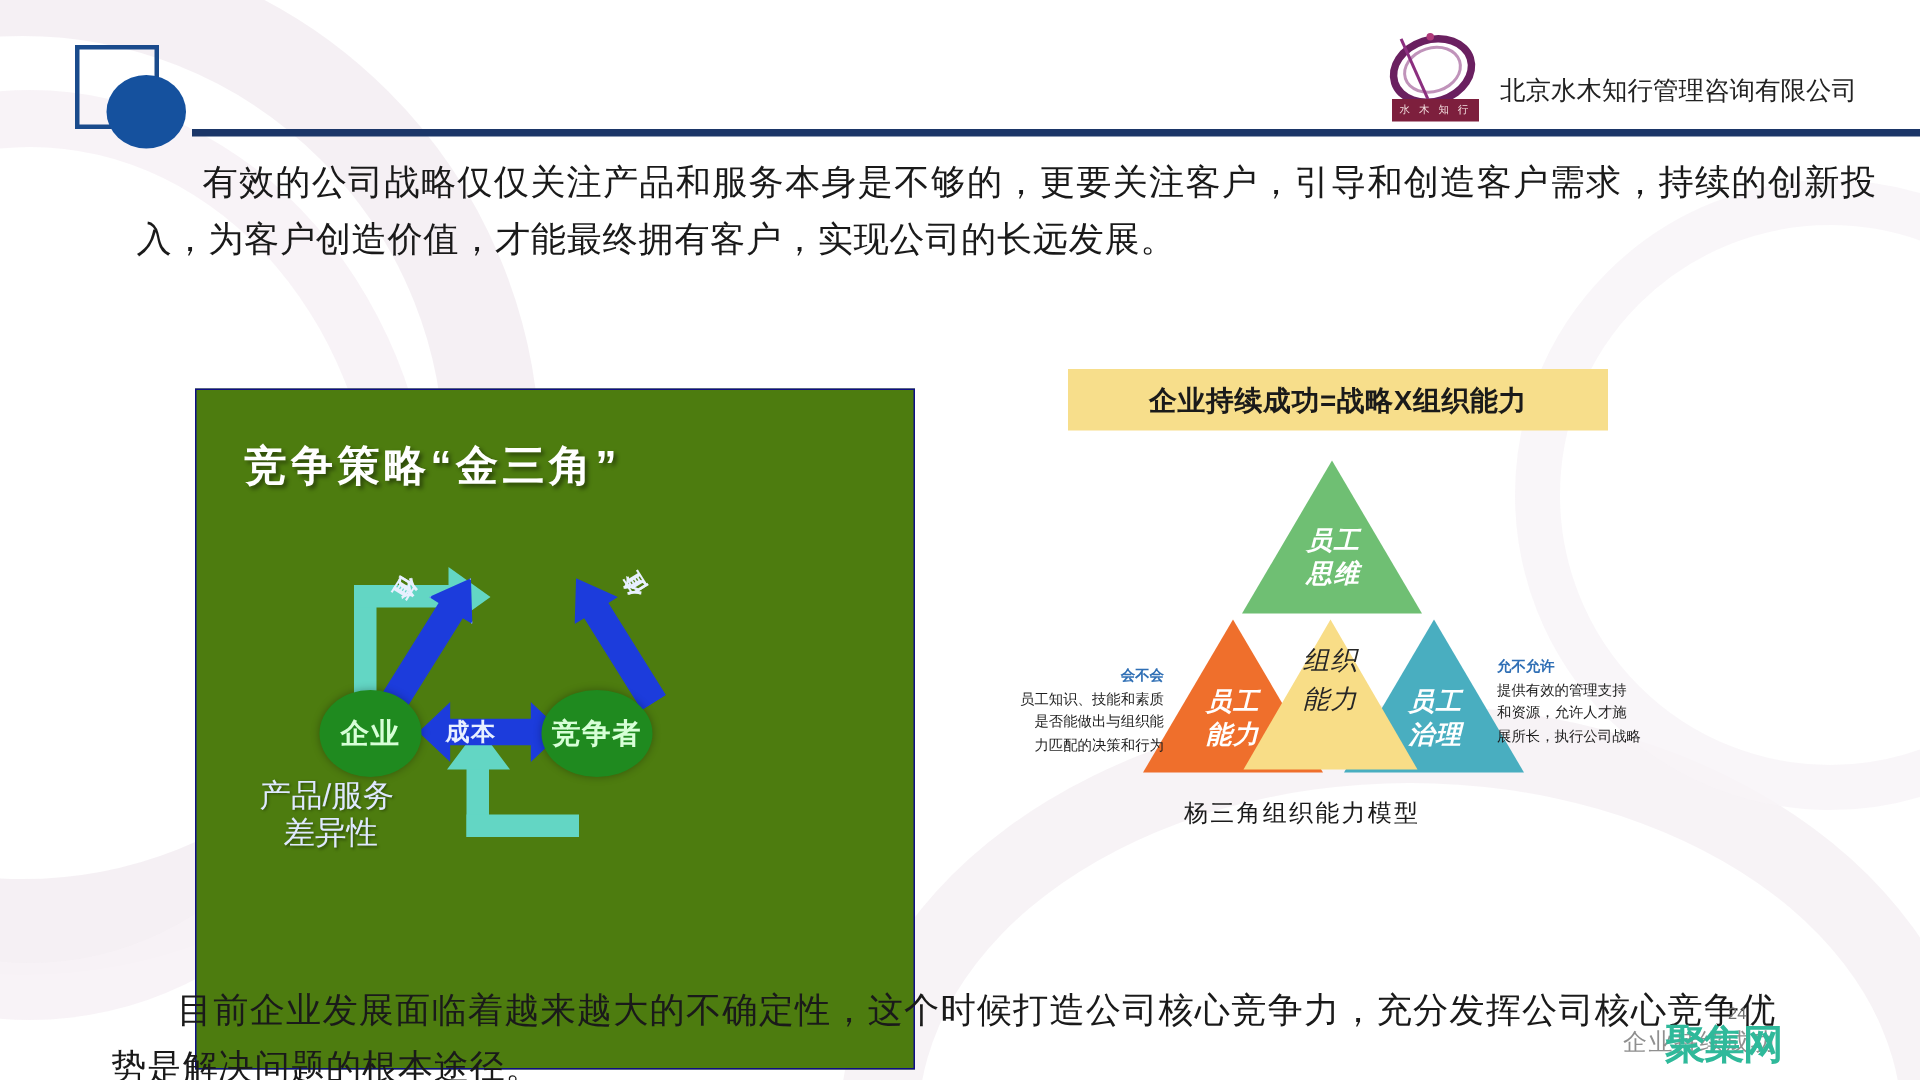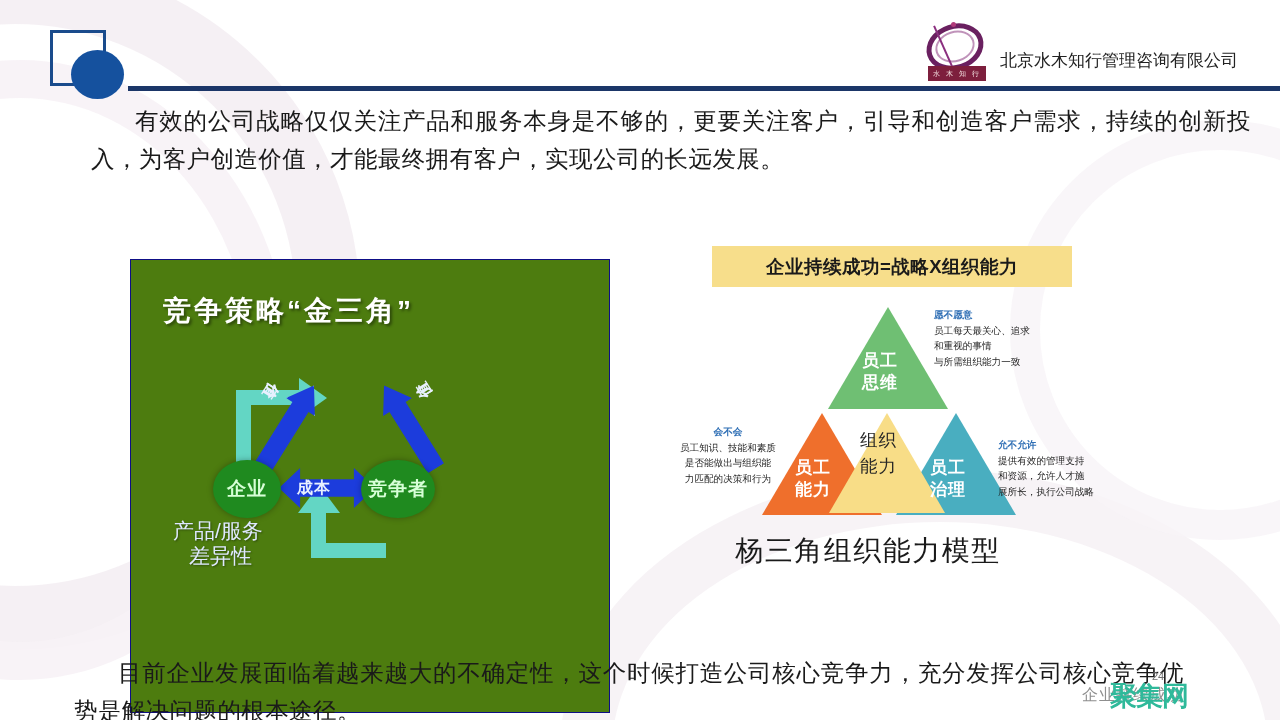--- a/index.html
+++ b/index.html
@@ -337,23 +337,24 @@
     border-left: 58px solid transparent;
     border-right: 58px solid transparent;
     border-bottom: 100px solid #f8dd87;
   }
   .tri-label {
     position: absolute;
     color: #ffffff;
     font-size: 17px;
     font-weight: bold;
     line-height: 22px;
-    text-align: left;
+    text-align: center;
     letter-spacing: 1px;
     z-index: 5;
+    font-style: italic;
   }
   .tl-top   { left: 222px; top: 115px; width: 54px; }
   .tl-left  { left: 155px; top: 222px; width: 54px; }
   .tl-right { left: 290px; top: 222px; width: 54px; }
   .tl-mid   {
     left: 220px; top: 192px; width: 54px;
     color: #262626;
     font-size: 17.5px;
     font-weight: normal;
     line-height: 26px;
@@ -364,28 +365,28 @@
     line-height: 15.5px;
     color: #1e1e1e;
     white-space: nowrap;
   }
   .ann .ann-head {
     color: #2f6fb5;
     font-weight: bold;
     display: block;
   }
   .ann-top   { left: 294px; top: 72px; }
-  .ann-left  { left: 40px;  top: 189px; text-align: center; }
+  .ann-left  { left: 40px;  top: 208px; text-align: right; }
   .ann-right { left: 358px; top: 202px; }
   .yang-caption {
     position: absolute;
     left: 0; top: 297px;
     width: 456px;
     text-align: center;
-    font-size: 28px;
+    font-size: 16px;
     color: #1a1a1a;
     letter-spacing: 1.5px;
   }
 
   
   .foot-text {
     position: absolute;
     left: 1082px; top: 685px;
     font-size: 16px;
     color: #8f8f8f;
@@ -481,26 +482,20 @@
     </div>
     <div class="tri-label tl-right">
       <div>员工</div>
       <div>治理</div>
     </div>
     <div class="tri-label tl-mid">
       <div>组织</div>
       <div>能力</div>
     </div>
 
-    <div class="ann ann-top">
-      <span class="ann-head">愿不愿意</span>
-      <span>员工每天最关心、追求</span><br>
-      <span>和重视的事情</span><br>
-      <span>与所需组织能力一致</span>
-    </div>
 
     <div class="ann ann-left">
       <span class="ann-head">会不会</span>
       <span>员工知识、技能和素质</span><br>
       <span>是否能做出与组织能</span><br>
       <span>力匹配的决策和行为</span>
     </div>
 
     <div class="ann ann-right">
       <span class="ann-head">允不允许</span>

